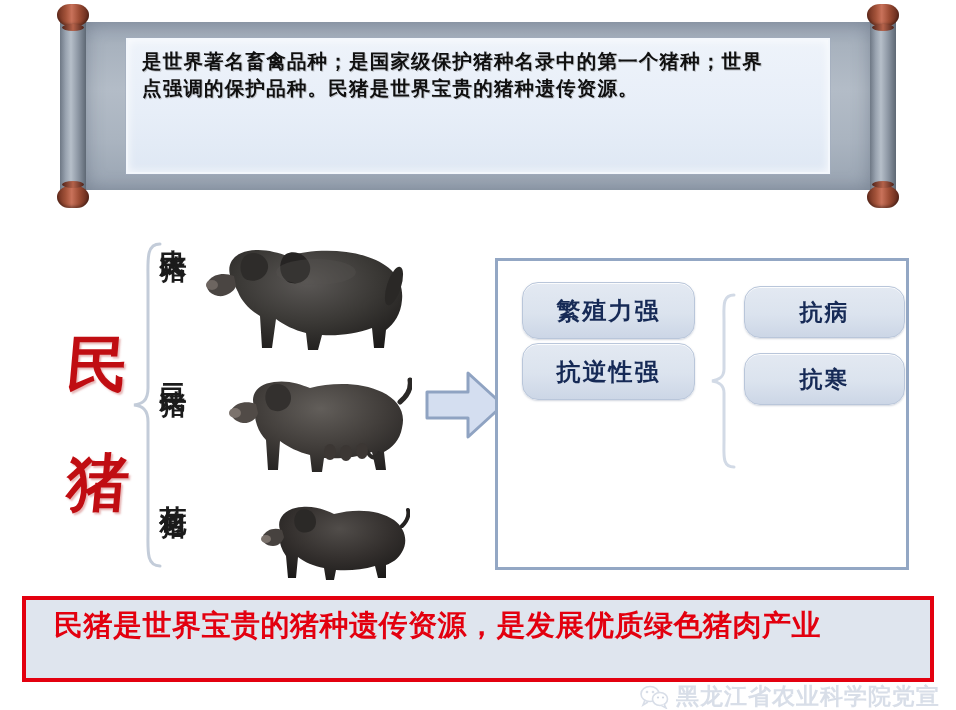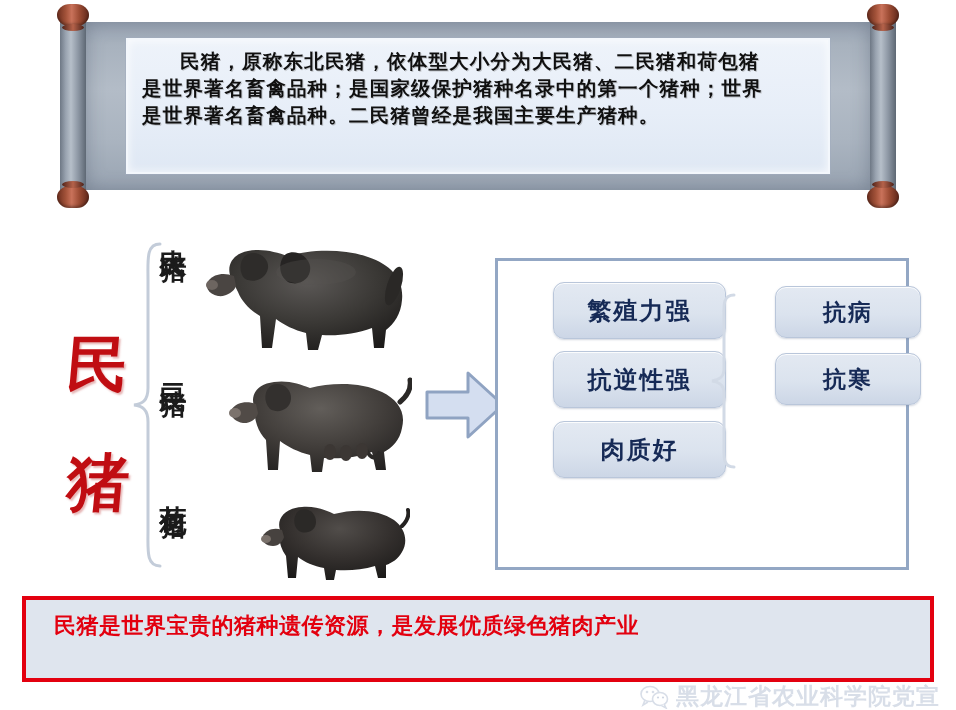--- a/index.html
+++ b/index.html
@@ -88,67 +88,66 @@
 
   
   #flow-arrow{position:absolute;left:424px;top:368px;width:82px;height:74px;}
 
   
   #feature-panel{
     position:absolute;left:495px;top:258px;width:414px;height:312px;
     background:#ffffff;border:3px solid #93a7c4;box-sizing:border-box;
   }
   .fbox{
-    position:absolute;border-radius:11px;box-sizing:border-box;
+    position:absolute;border-radius:16px;box-sizing:border-box;
     background:linear-gradient(180deg,#e3e9f2 0%,#dbe3ee 55%,#ccd6e6 100%);
     border:1px solid #b9c6da;
     box-shadow:0 1px 2px rgba(120,135,160,.35), inset 0 1px 0 rgba(255,255,255,.85);
     display:flex;align-items:center;justify-content:center;
     font-family:"DejaVu Sans","Liberation Sans",sans-serif;
-    font-weight:bold;color:#162a56;letter-spacing:2px;margin-left:31px;
+    font-weight:bold;color:#162a56;letter-spacing:2px;
   }
   .fbox.primary{left:24px;width:173px;height:57px;font-size:24px;}
   #fb-fanzhi{top:21px;}
-  #fb-kangni{top:90px;}
+  #fb-kangni{top:82px;}
   #fb-rouzhi{top:160px;}
   #fb-tixing{top:230px;}
-  .fbox.sub{left:246px;width:146px;height:52px;font-size:23px;}
+  .fbox.sub{left:246px;width:161px;height:52px;font-size:23px;}
   #fb-kangbing{top:25px;}
   #fb-kanghan{top:92px;text-align:right;}
   #fb-naicu{top:157px;}
   #sub-brace{position:absolute;left:200px;top:30px;width:42px;height:180px;}
 
   
   #bottom-banner{
     position:absolute;left:22px;top:596px;width:912px;height:86px;
     background:#dfe5ee;border:4px solid #e3000f;box-sizing:border-box;
     padding:6px 18px 0 28px;
   }
   #banner-text{
     font-family:"DejaVu Sans","Liberation Sans",sans-serif;
-    font-weight:bold;font-size:22px;line-height:39px;color:#e3000f;
+    font-weight:bold;font-size:29px;line-height:39px;color:#e3000f;
     letter-spacing:0.5px;
   }
   #watermark{
     position:absolute;right:16px;bottom:-2px;display:flex;align-items:center;gap:7px;
     color:#d8dee8;font-family:"DejaVu Sans","Liberation Sans",sans-serif;
     font-size:23px;font-weight:bold;letter-spacing:1px;
     text-shadow:0 1px 0 rgba(255,255,255,.9);
   }
 </style>
 </head>
 <body>
 
 <div id="scroll-banner">
 
   <div class="scroll-paper">
     <div class="scroll-inner">
-      <div class="scroll-line indent">民猪，原称东北民猪，依体型大小分为大民猪、二民猪和荷包猪</div>
       <div class="scroll-line">是世界著名畜禽品种；是国家级保护猪种名录中的第一个猪种；世界</div>
-      <div class="scroll-line">是世界著名畜禽品种。二民猪曾经是我国主要生产猪种。</div>
+      <div class="scroll-line">点强调的保护品种。民猪是世界宝贵的猪种遗传资源。</div>
     </div>
   </div>
 
   <div class="rod left">
     <div class="knob top"></div>
     <div class="knob bot"></div>
   </div>
   <div class="rod right">
     <div class="knob top"></div>
     <div class="knob bot"></div>
@@ -236,21 +235,20 @@
 <div id="flow-arrow">
   <svg width="82" height="74" viewBox="0 0 82 74">
     <path d="M3 24 L44 24 L44 5 L79 37 L44 69 L44 50 L3 50 Z" fill="#d4def0" stroke="#8fa3c2" stroke-width="3" stroke-linejoin="round"></path>
   </svg>
 </div>
 
 <div id="feature-panel">
 
   <div class="fbox primary" id="fb-fanzhi">繁殖力强</div>
   <div class="fbox primary" id="fb-kangni">抗逆性强</div>
-  <div class="fbox primary" id="fb-rouzhi">肉质好</div>
 
   <div id="sub-brace">
     <svg width="42" height="180" viewBox="0 0 42 180">
       <path d="M36 4 C24 4 26 16 26 30 L26 78 C26 87 20 89 14 90 C20 91 26 93 26 102 L26 150 C26 164 24 176 36 176" fill="none" stroke="#d2dae6" stroke-width="3" stroke-linecap="round"></path>
     </svg>
   </div>
 
   <div class="fbox sub" id="fb-kangbing">抗病</div>
   <div class="fbox sub" id="fb-kanghan">抗寒</div>
 </div>

